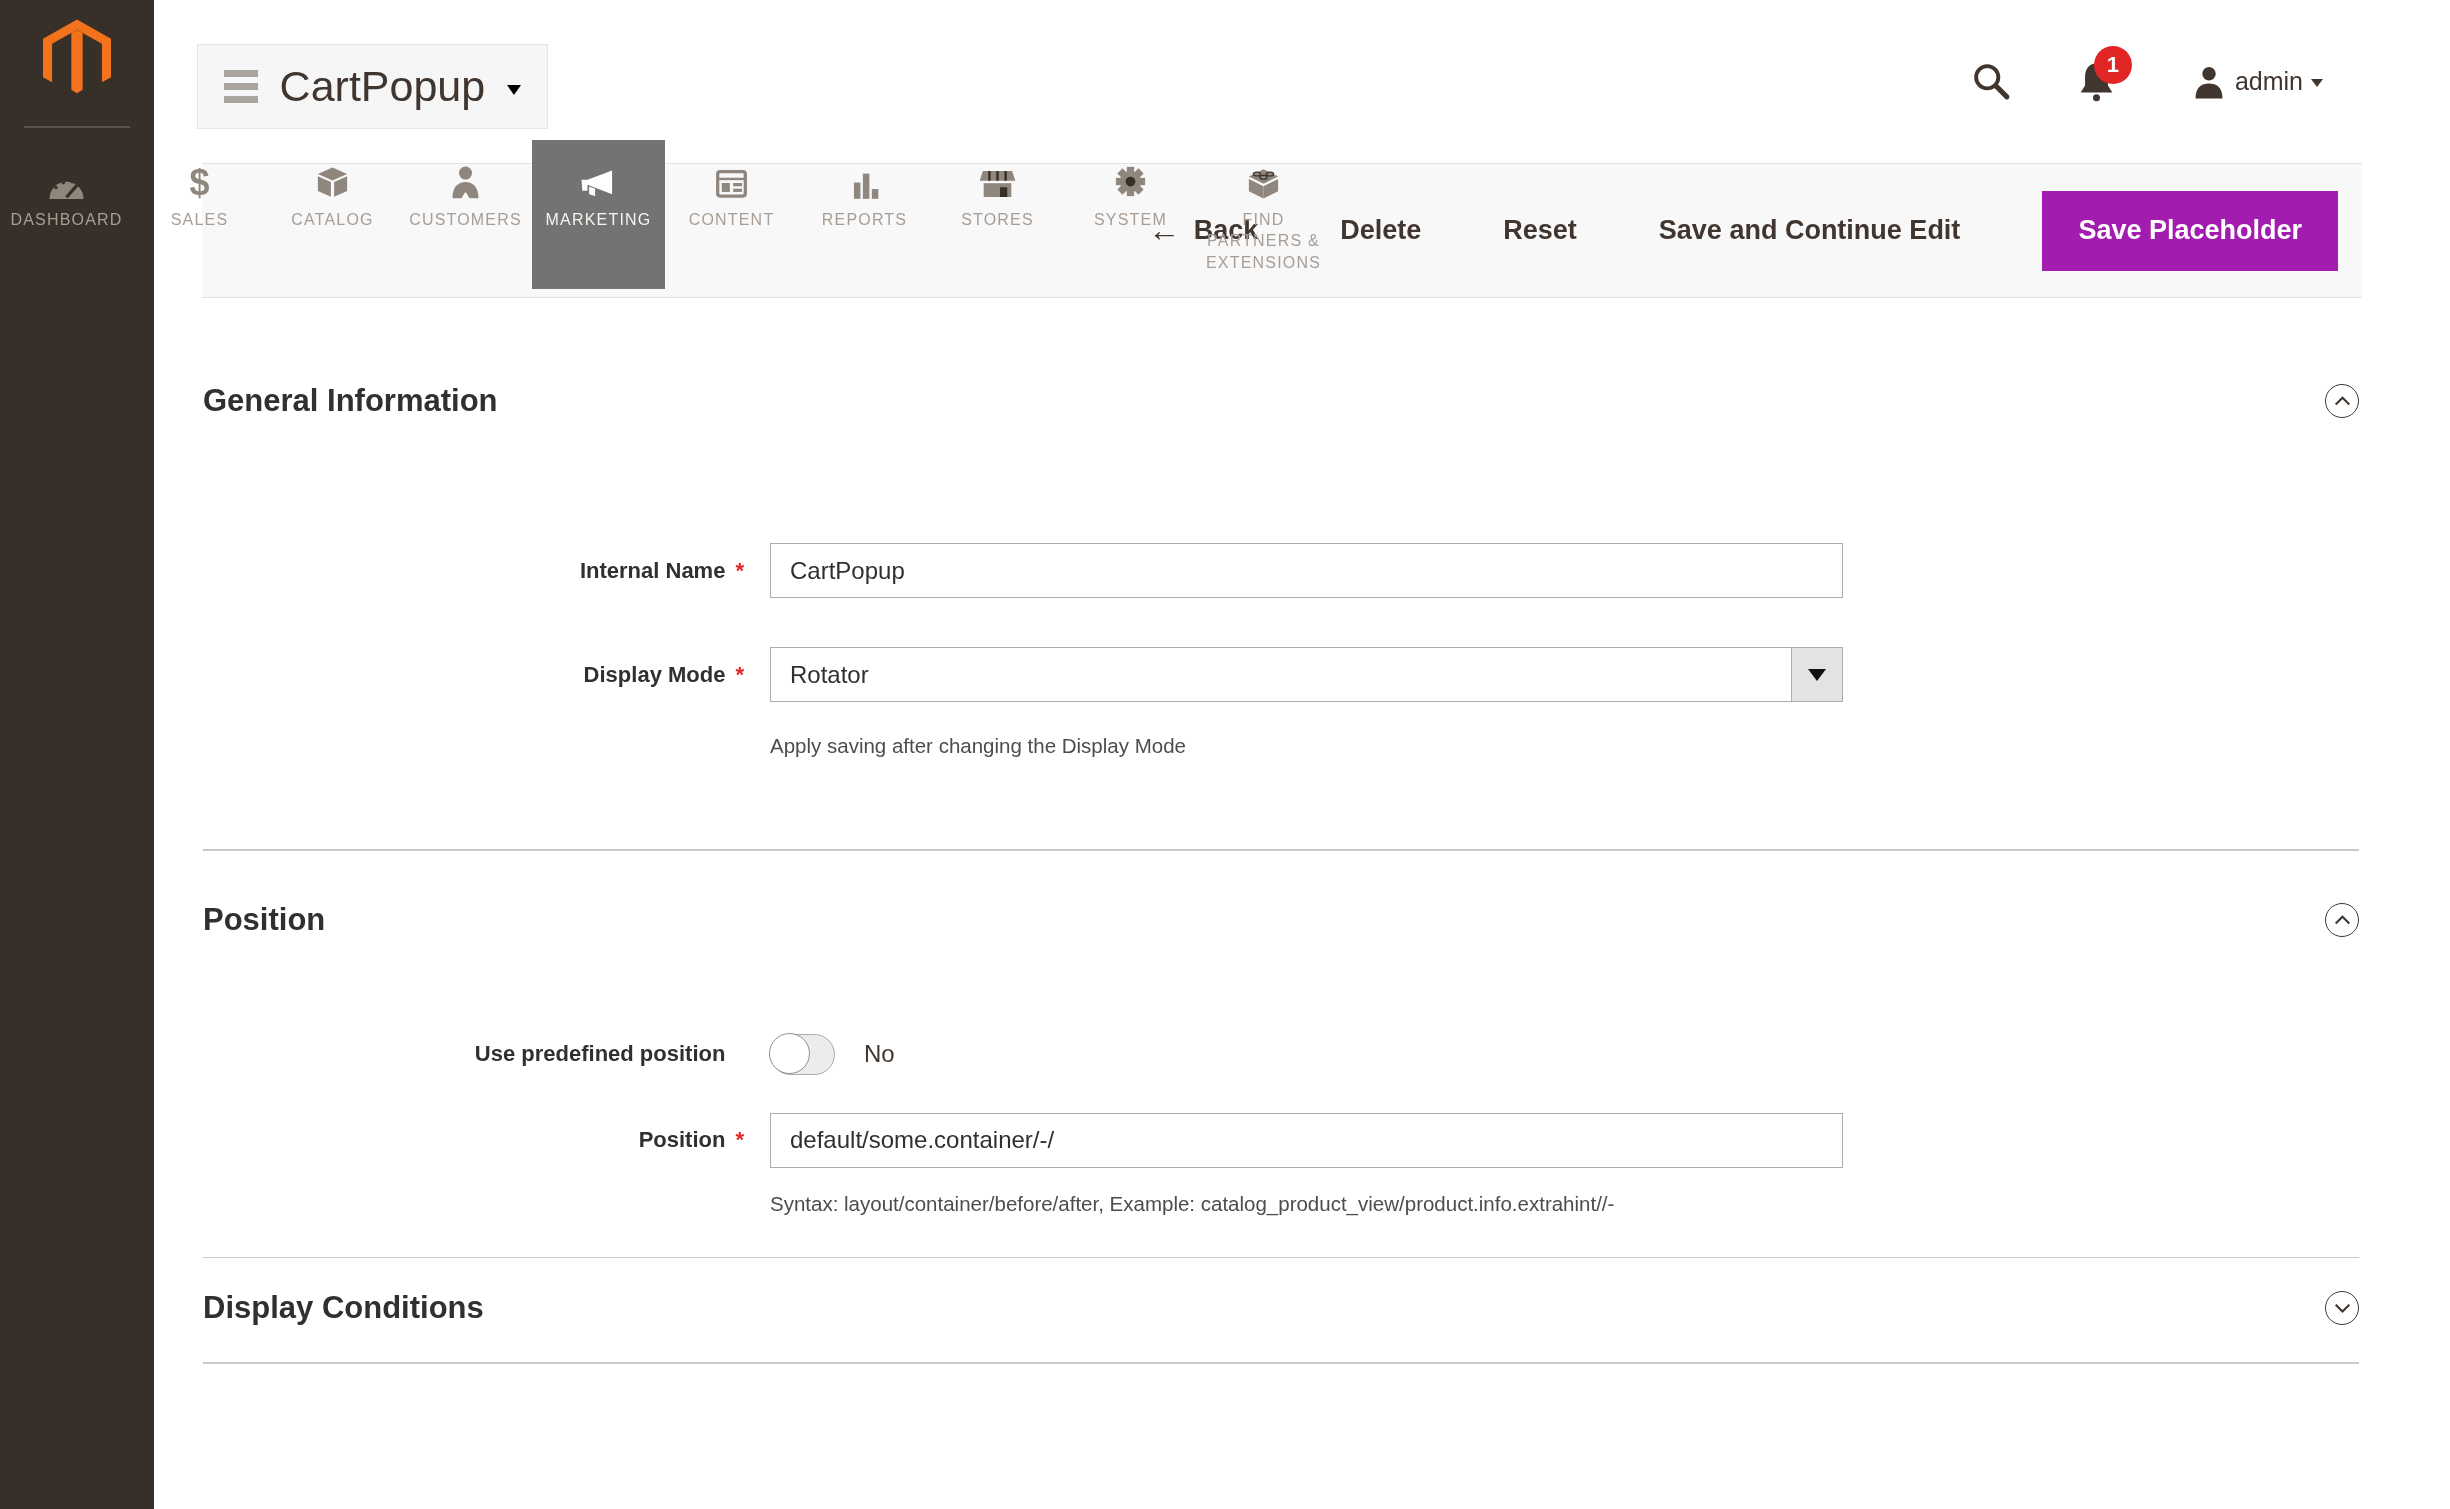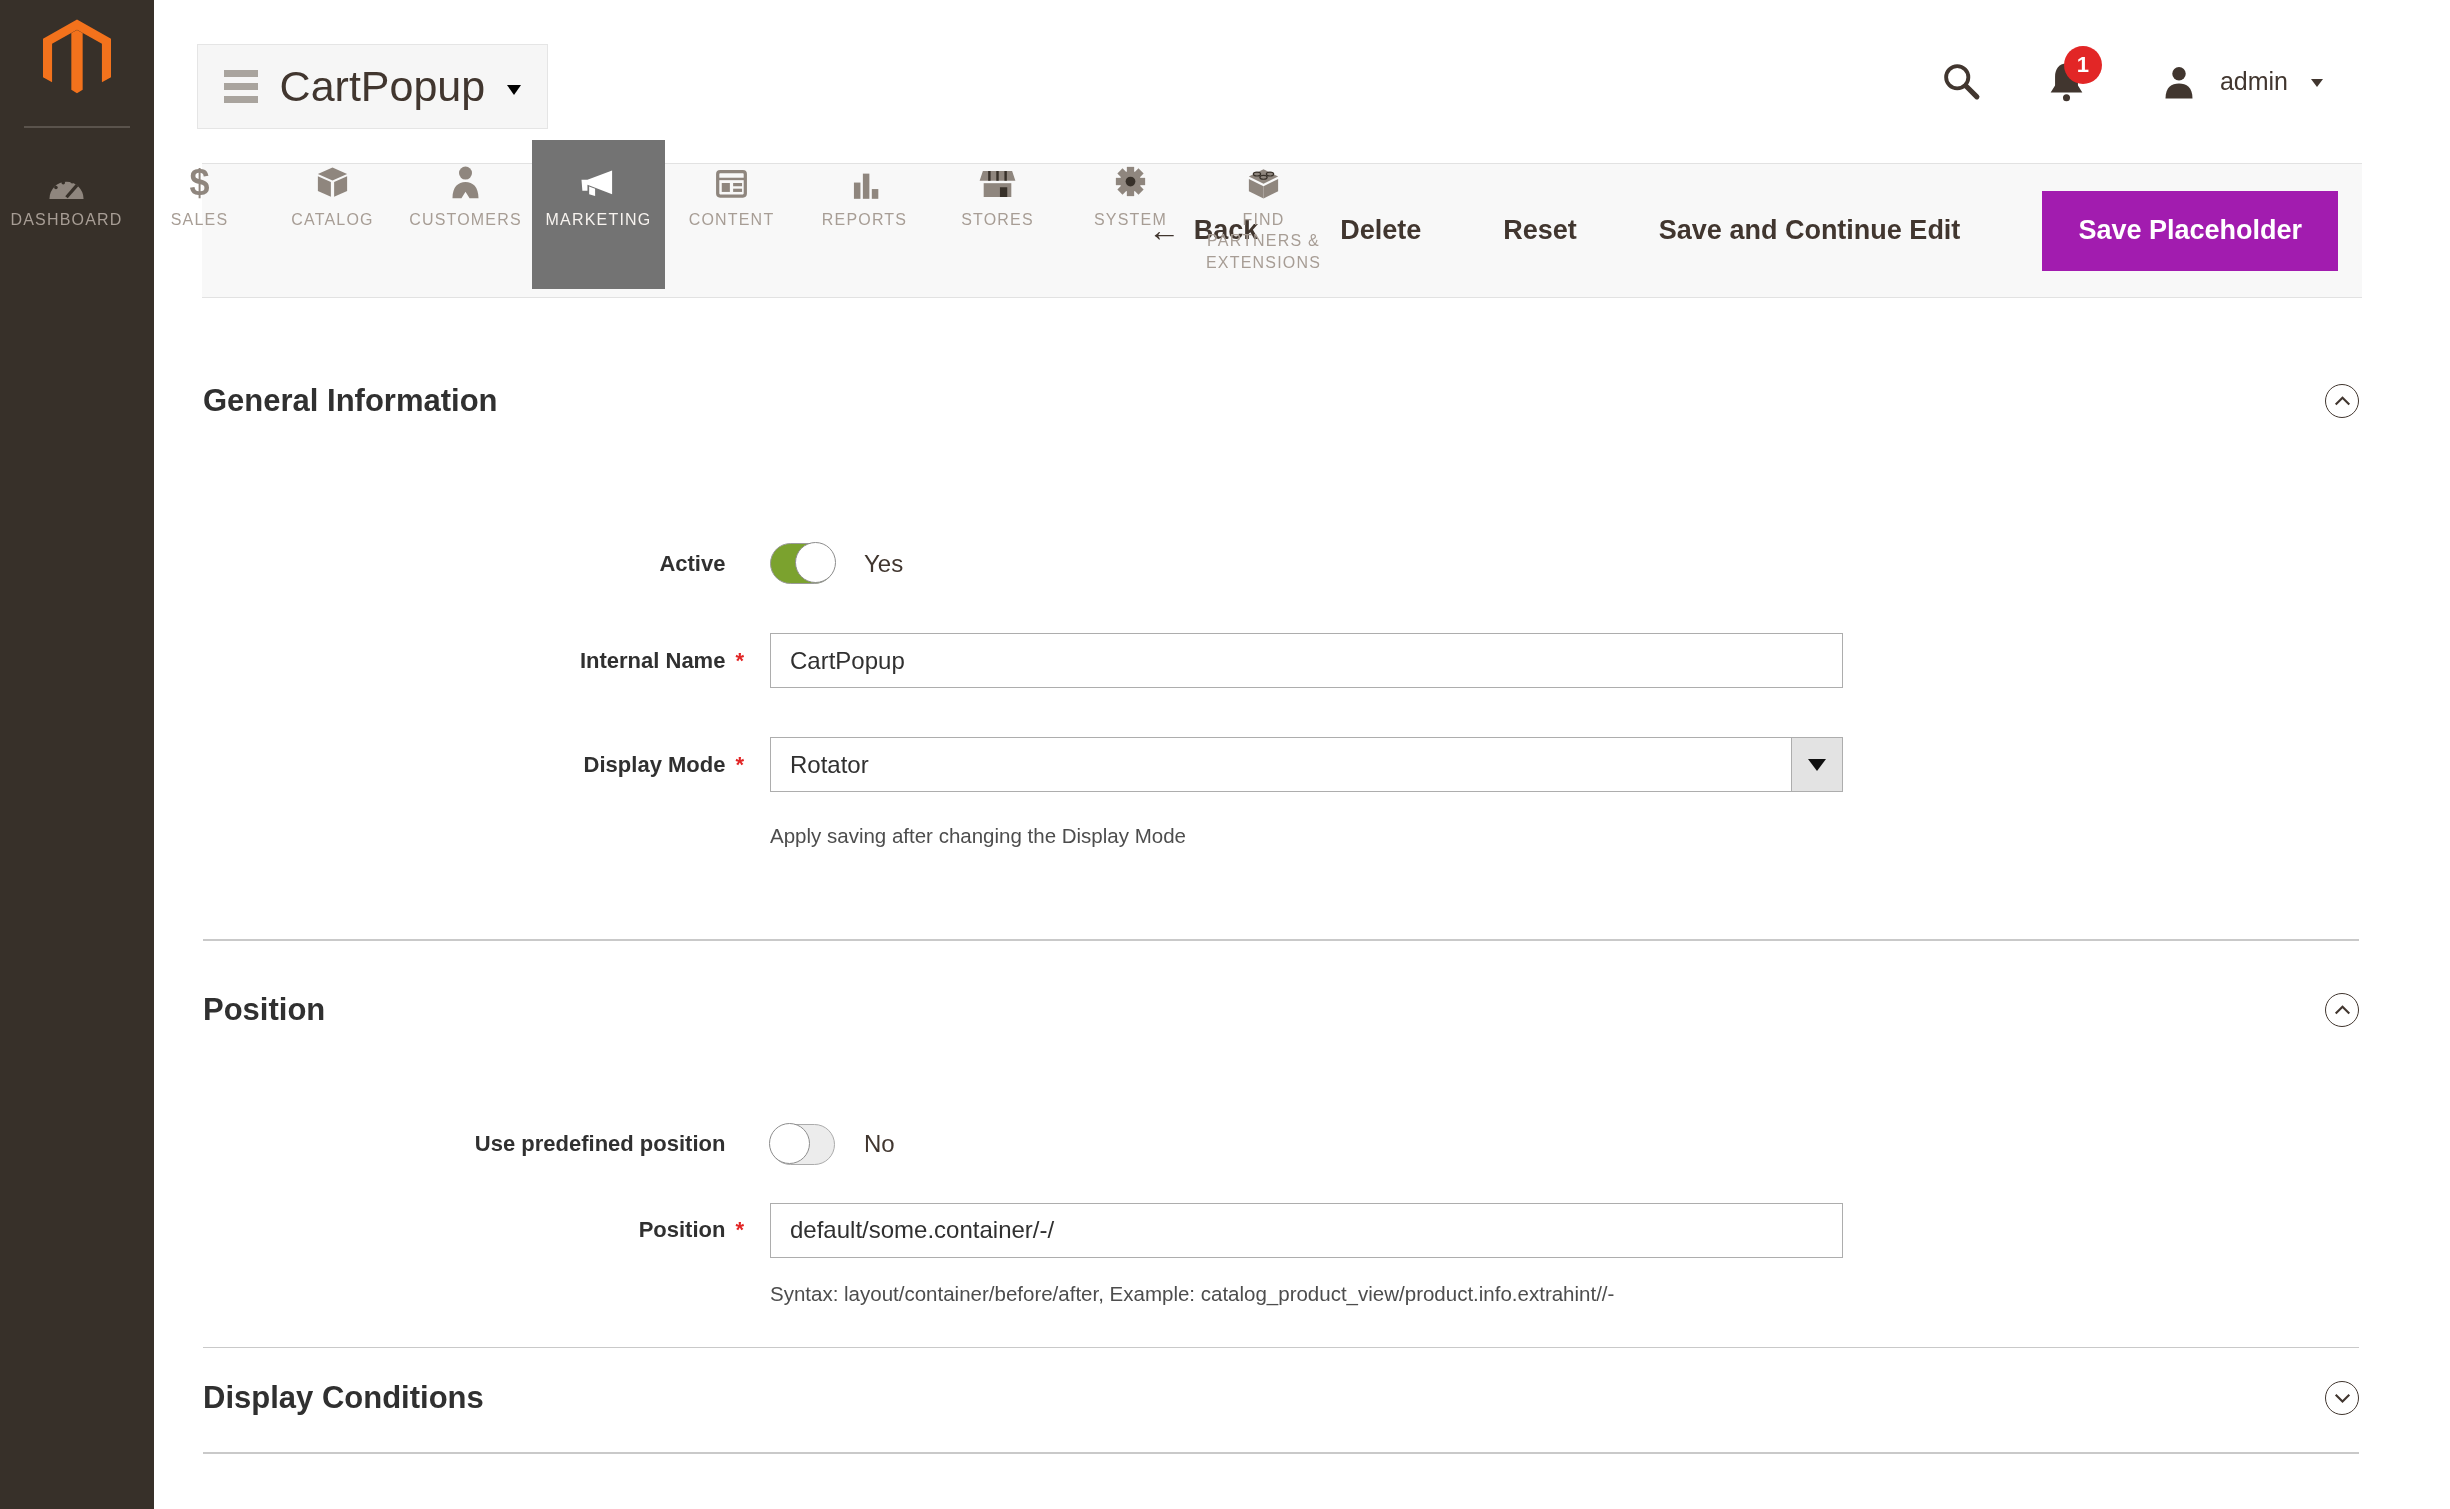--- a/index.html
+++ b/index.html
@@ -39,21 +39,21 @@
   .caret { width:0; height:0; border-left:7.7px solid transparent;
     border-right:7.7px solid transparent; border-top:10.2px solid #000;
     margin-top:6.8px; }
   .head-icons { position:absolute; top:0; right:55px; height:163px;
     display:flex; align-items:center; }
   .hicon { cursor:pointer; display:flex; align-items:center; }
   .bell-wrap { position:relative; margin-left:63px; }
   .badge { position:absolute; top:-13.6px; left:19px; min-width:38px; height:38px;
     background:#e22626; border-radius:19px; color:#fff; font-size:22px;
     font-weight:bold; display:flex; align-items:center; justify-content:center; }
-  .admin-wrap { margin-left:73px; display:flex; align-items:center; gap:23px; }
+  .admin-wrap { margin-left:73px; display:flex; align-items:center; gap:8px; }
   .admin-name { font-size:25px; color:#41362f; }
   .caret-sm { width:0; height:0; border-left:6.8px solid transparent;
     border-right:6.8px solid transparent; border-top:8.5px solid #41362f; margin-top:3.4px; }
 
   
   .toolbar { margin:0 16px 0 48px; height:135px; background:#f8f8f8;
     border-top:1.7px solid #e2e2e2; border-bottom:1.7px solid #e2e2e2;
     display:flex; align-items:center; justify-content:flex-end;
     gap:82px; padding-right:24px; }
   .tbtn { font-size:27px; font-weight:bold; color:#41362f; background:none;
@@ -306,32 +306,20 @@
         <div class="sec-head">
           <span class="sec-title">General Information</span>
           <span class="collapse-btn">
             <svg width="17" height="10.2" viewBox="0 0 20 12">
               <polyline points="2,10 10,2 18,10" fill="none" stroke="#41362f" stroke-width="2.5"></polyline>
             </svg>
           </span>
         </div>
 
         <div class="rows">
-          <div class="form-row">
-            <div class="label-cell h-toggle">
-              <span class="flabel">Active</span>
-              <span class="req ghost">*</span>
-            </div>
-            <div class="control-inline">
-              <span class="toggle on">
-                  <span class="knob"></span>
-                </span>
-              <span class="toggle-value">Yes</span>
-            </div>
-          </div>
 
           <div class="form-row row-gap-sm">
             <div class="label-cell h-input">
               <span class="flabel">Internal Name</span>
               <span class="req">*</span>
             </div>
             <div class="control">
               <input class="tinput" type="text" value="CartPopup" style="">
             </div>
           </div>

